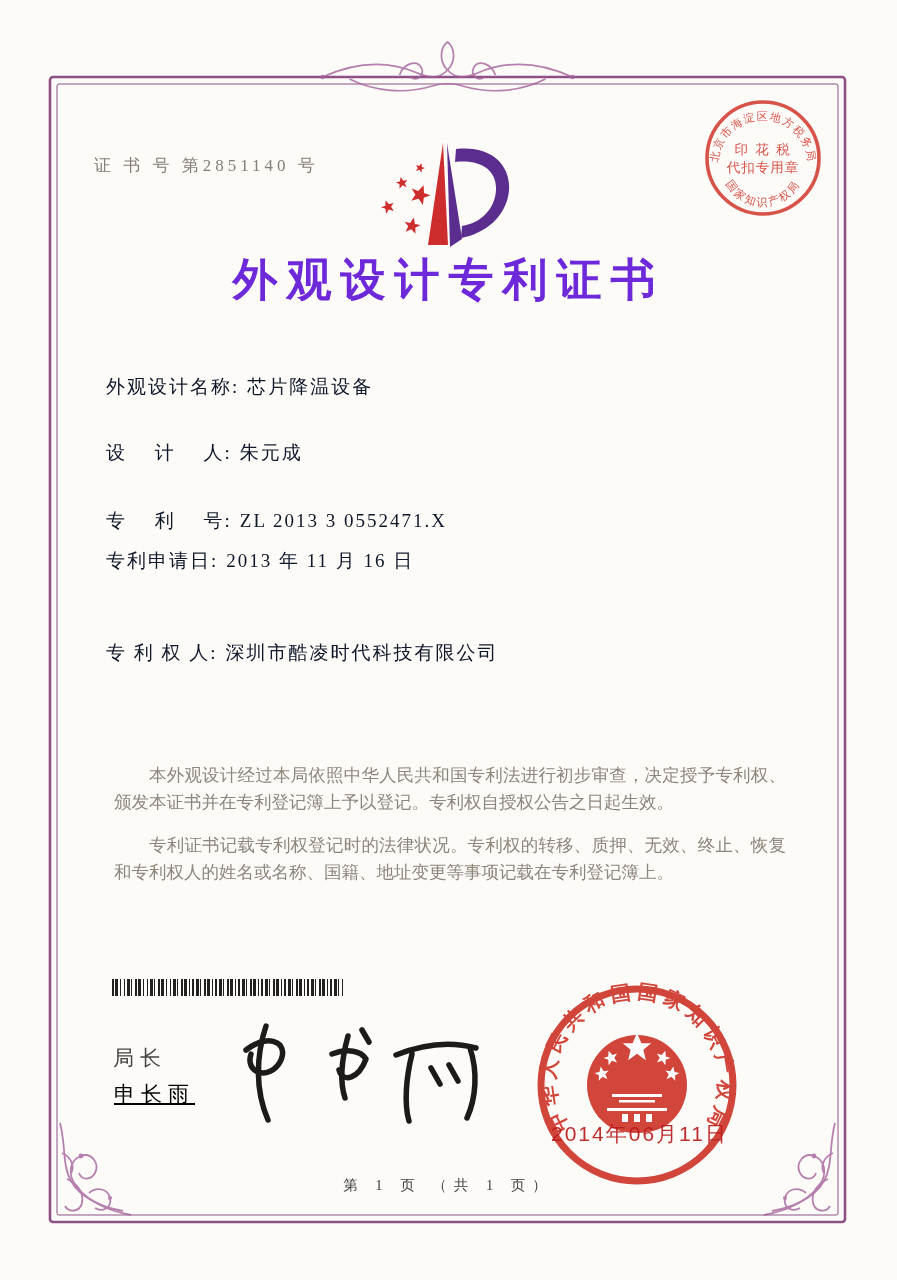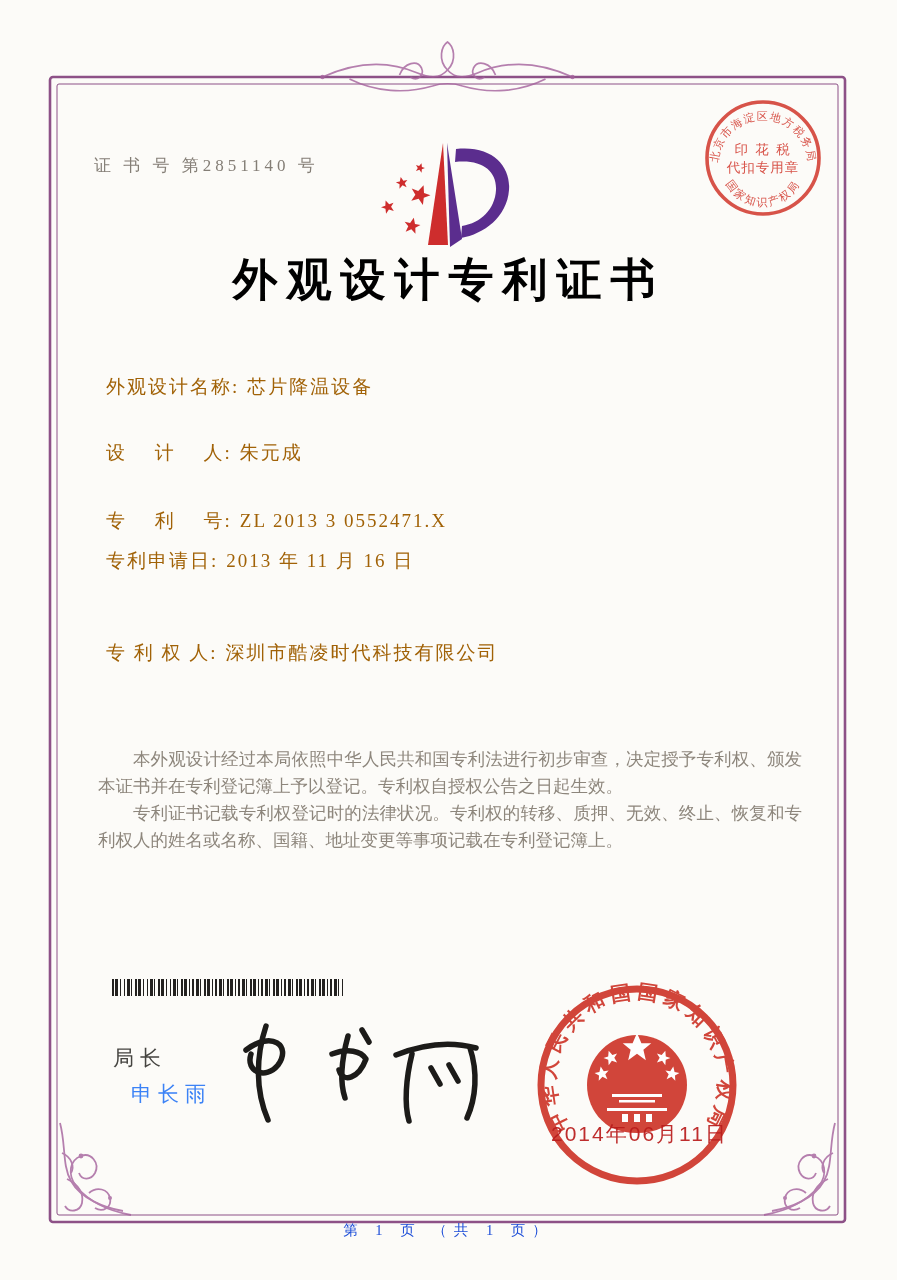--- a/index.html
+++ b/index.html
@@ -4,37 +4,37 @@
 <style>
   html,body{margin:0;padding:0;background:#e8e8e6;}
   #page{
     position:relative;width:897px;height:1280px;margin:0 auto;
     background:#fcfbf8;overflow:hidden;
     font-family:"Liberation Serif","DejaVu Serif",serif;
   }
   .abs{position:absolute;}
   #cert-no{left:94px;top:122px;font-size:17px;letter-spacing:4px;color:#847e76;margin-top:32px;}
   #title{left:0;top:250px;width:897px;text-align:center;font-size:45px;font-weight:bold;
-         letter-spacing:9px;color:#000000;}
-  .field-row{left:106px;font-size:19px;color:#a16207;letter-spacing:2px;white-space:nowrap;}
+         letter-spacing:9px;color:#6d28d9;}
+  .field-row{left:106px;font-size:19px;color:#0f172a;letter-spacing:2px;white-space:nowrap;}
   .field-row .fval{margin-left:8px;}
   #body-text{left:98px;top:746px;width:704px;font-size:17.5px;line-height:27px;
              color:#8d867c;text-align:justify;}
-  #body-text p{margin:0;text-indent:2em;}
+  #body-text p{margin:16px;text-indent:2em;}
   #barcode{left:112px;top:979px;width:231px;height:17px;
     background:repeating-linear-gradient(to right,
       #23211f 0px,#23211f 1.6px,transparent 1.6px,transparent 3.4px,
       #23211f 3.4px,#23211f 6.2px,transparent 6.2px,transparent 7.6px,
       #23211f 7.6px,#23211f 8.8px,transparent 8.8px,transparent 11.5px);}
   #sig-title{left:113px;top:1044px;font-size:21px;color:#454440;letter-spacing:6px;
              font-family:Liberation Sans, sans-serif;}
-  #sig-name{left:131px;top:1080px;font-size:21px;color:#3b82f6;letter-spacing:6px;
-            font-family:"Liberation Sans",sans-serif;}
-  #footer{left:0;top:1221px;width:897px;text-align:center;font-size:14.5px;
-          letter-spacing:7px;color:#1d4ed8;}
+  #sig-name{left:114px;top:1080px;font-size:21px;color:#000000;letter-spacing:6px;
+            font-family:"Liberation Sans",sans-serif;text-decoration:underline;}
+  #footer{left:0;top:1176px;width:897px;text-align:center;font-size:14.5px;
+          letter-spacing:7px;color:#404040;}
   #seal-date{left:551px;top:1112px;font-size:21px;letter-spacing:2px;color:#b91c1c;
              opacity:.92;font-family:"Liberation Sans",sans-serif;margin-top:8px;}
   svg{display:block;}
   .seal{opacity:.93;}
 </style>
 </head>
 <body>
 
 <div id="page">
 

